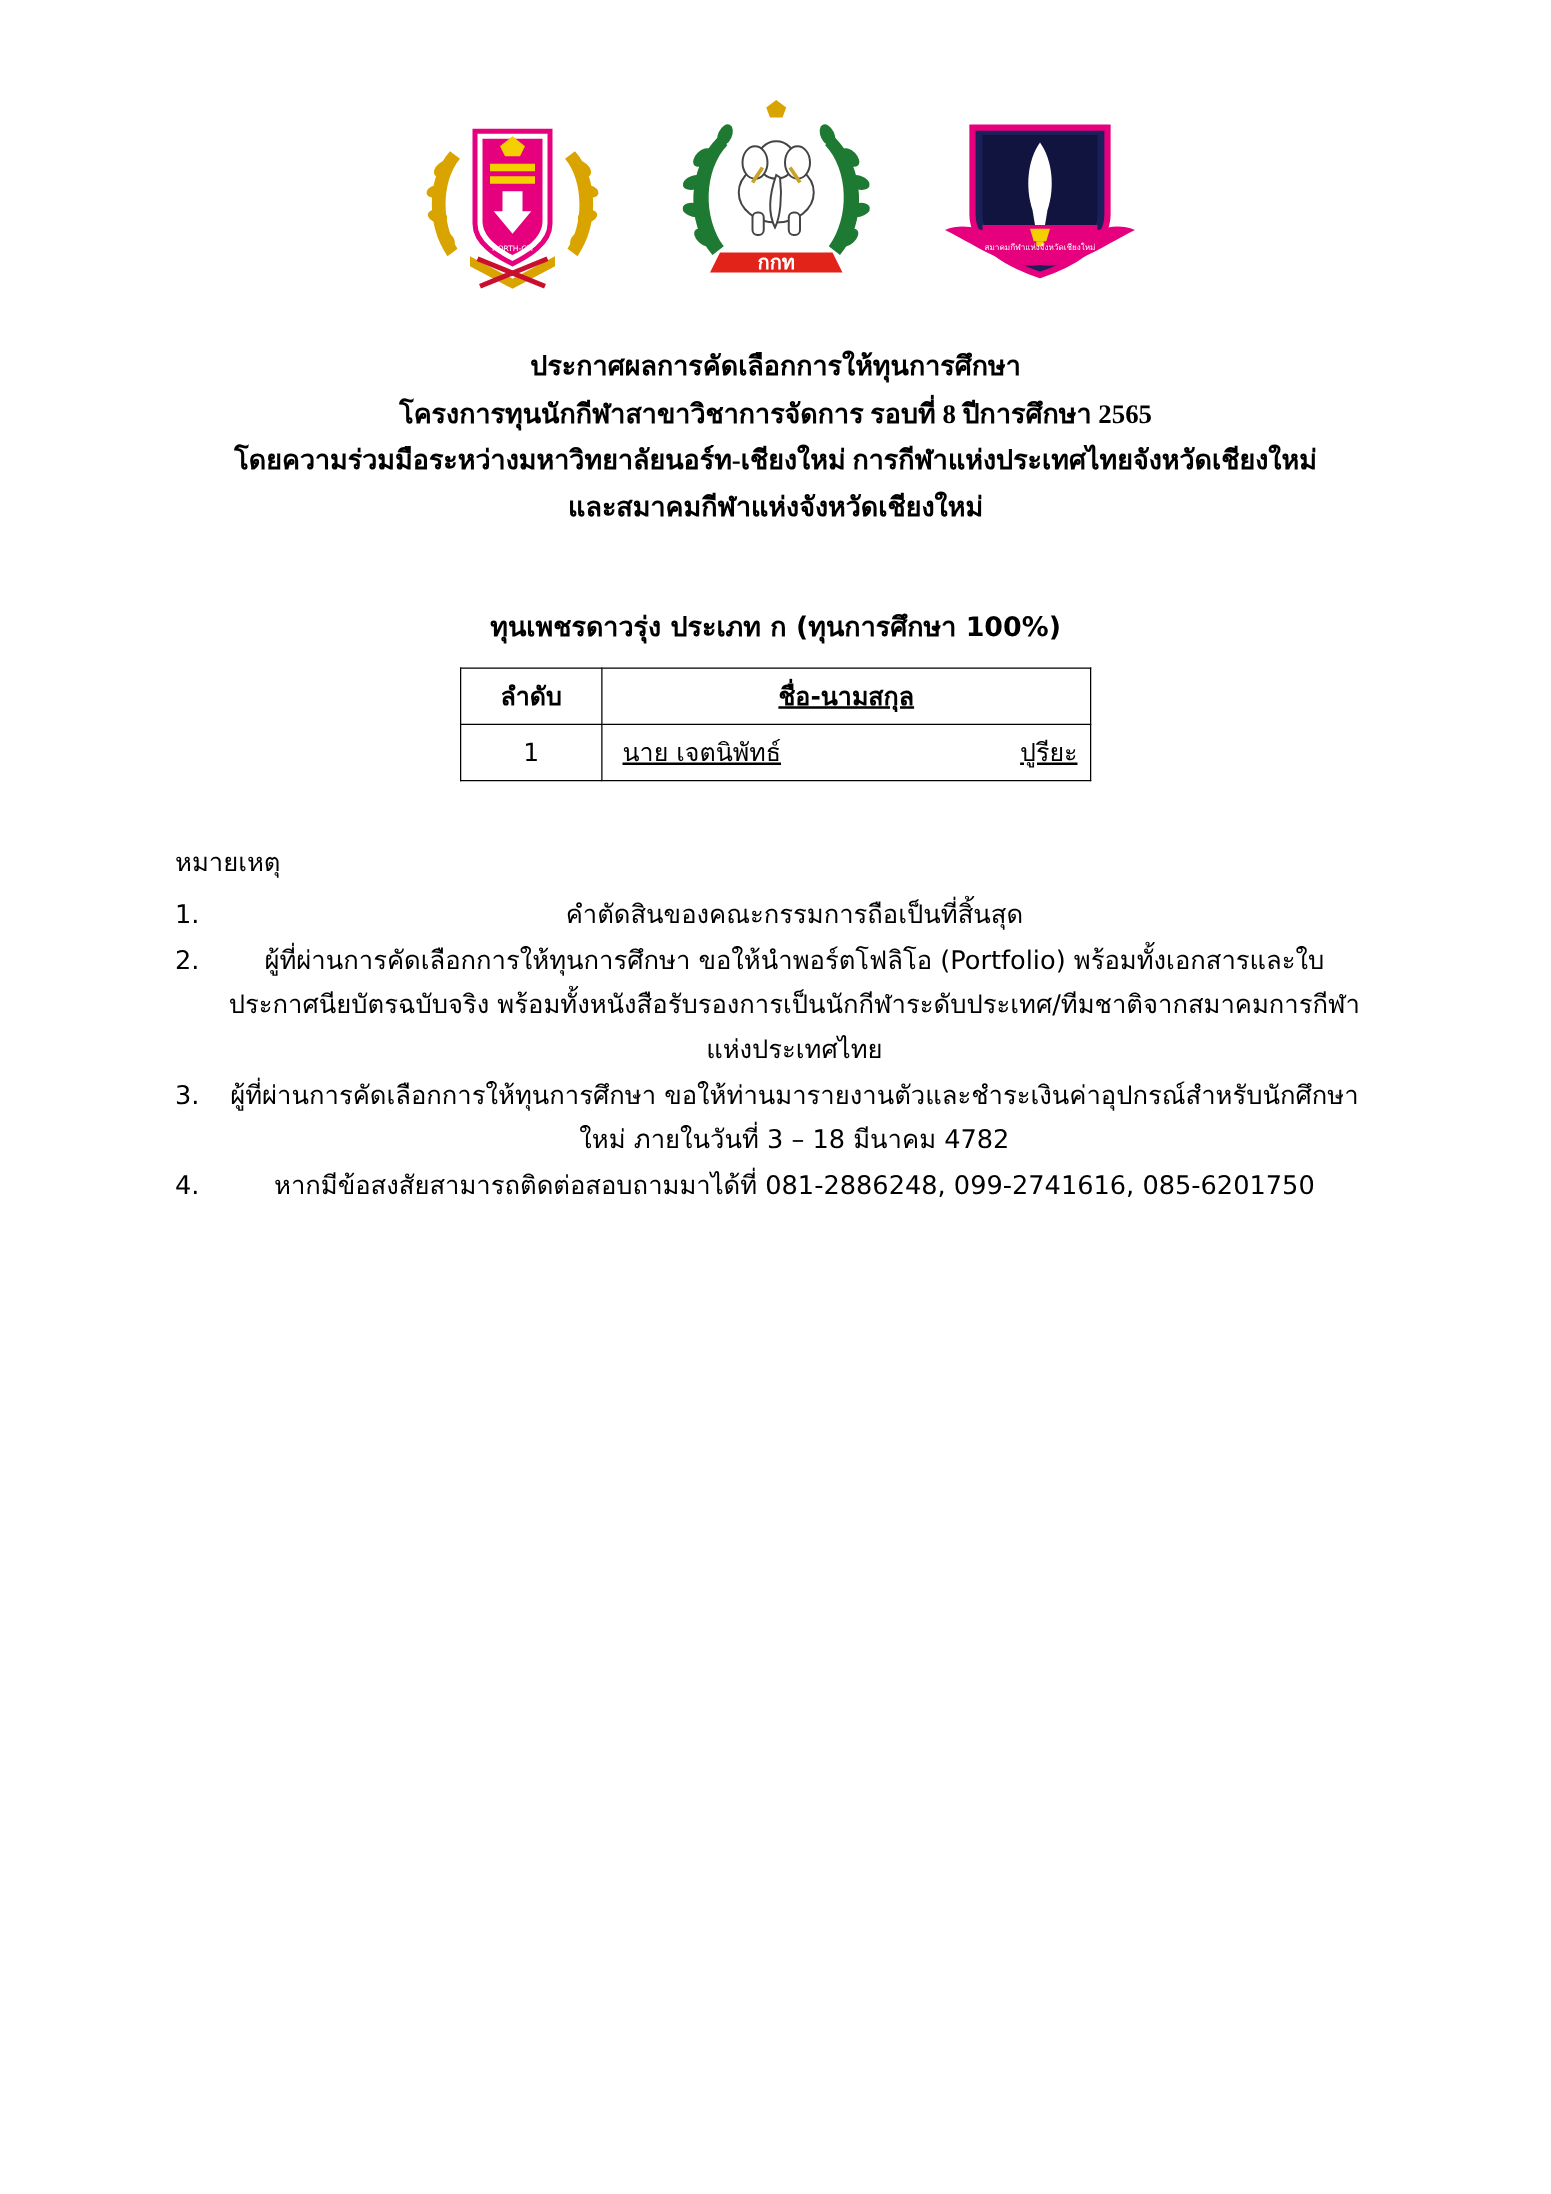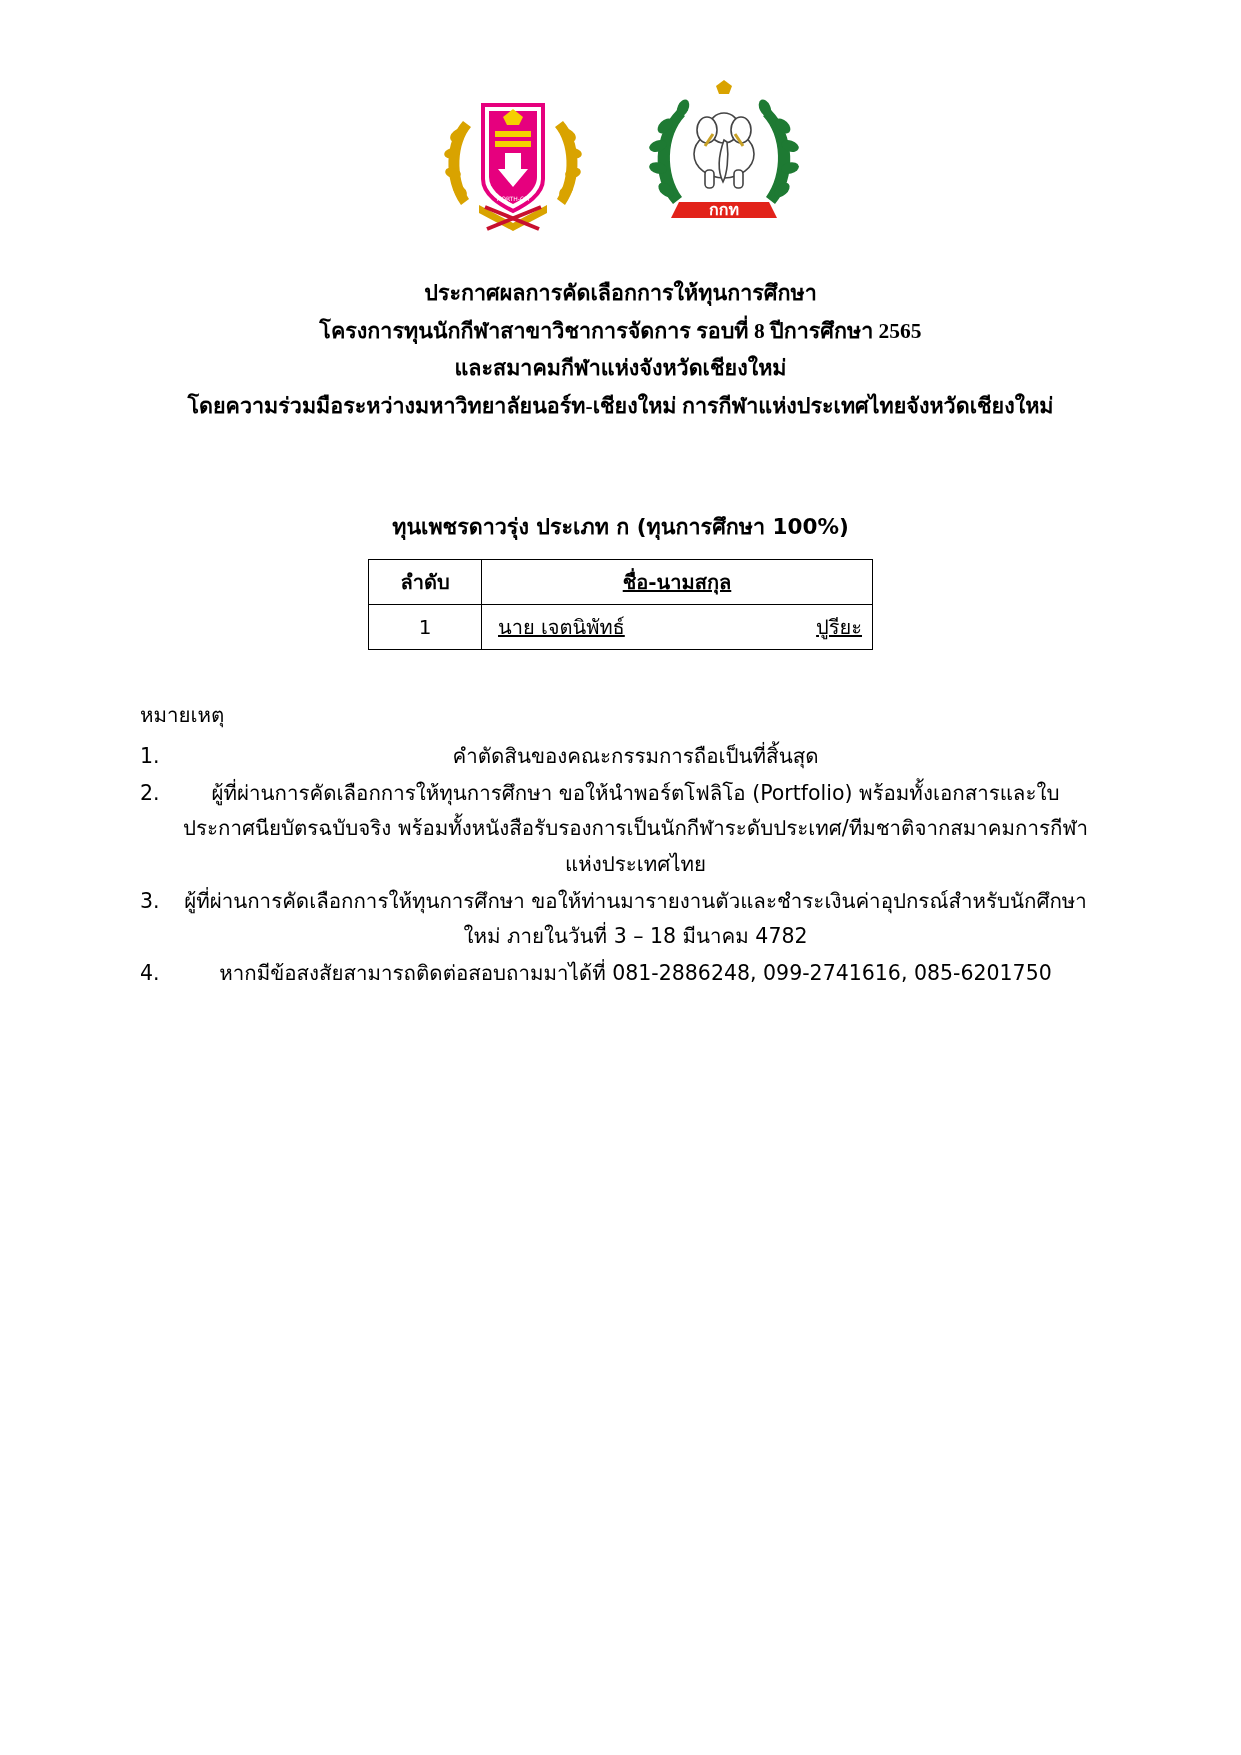--- a/index.html
+++ b/index.html
@@ -50,21 +50,21 @@
     line-height: 1.75;
     font-size: 21.5px;
     font-weight: bold;
   }
   .title-block div { white-space: nowrap; font-family: Liberation Serif, serif; }
 
   .scholar-title {
     text-align: center;
     font-size: 21.5px;
     font-weight: bold;
-    margin-top: 83px;
+    margin-top: 58px;
     margin-bottom: 10px;
   }
 
   
   table.result-table {
     border-collapse: collapse;
     margin: 16px auto;
     font-size: 20px;
   }
   table.result-table th,
@@ -180,28 +180,46 @@
           <rect x="95" y="92" width="9" height="18" rx="4"></rect>
         </g>
         <path d="M74 56 L66 68" stroke="#c9a227" stroke-width="3" fill="none"></path>
         <path d="M96 56 L104 68" stroke="#c9a227" stroke-width="3" fill="none"></path>
 
         <path d="M40 124 L130 124 L138 140 L32 140 Z" fill="#e2231a"></path>
         <text x="85" y="137" font-size="16" text-anchor="middle" fill="#ffffff" font-family="DejaVu Sans, sans-serif" font-weight="bold">กกท</text>
       </svg>
     </div>
 
+    <div class="logo logo-cmsa">
+      <svg viewBox="0 0 160 145" width="160" height="145" xmlns="http://www.w3.org/2000/svg">
+
+        <path d="M26 14 L134 14 L134 84 C134 108 104 124 80 132 C56 124 26 108 26 84 Z" fill="#1b1f5a" stroke="#e6007e" stroke-width="5"></path>
+        <path d="M34 20 L126 20 L126 84 C126 104 101 118 80 125 C59 118 34 104 34 84 Z" fill="#11143f"></path>
+
+        <path d="M80 26 C70 40 68 62 74 80 L86 80 C92 62 90 40 80 26 Z" fill="#ffffff"></path>
+        <path d="M74 80 L86 80 L84 92 L76 92 Z" fill="#ffffff"></path>
+
+        <rect x="34" y="92" width="92" height="18" fill="#e6007e"></rect>
+
+        <path d="M72 95 L88 95 L85 105 L75 105 Z" fill="#f5d000"></path>
+        <rect x="77" y="105" width="6" height="4" fill="#f5d000"></rect>
+
+        <path d="M4 96 C34 84 58 116 80 110 C102 116 126 84 156 96 C128 110 104 128 80 124 C56 128 32 110 4 96 Z" fill="#e6007e"></path>
+        <text x="80" y="112" font-size="6.5" text-anchor="middle" fill="#ffffff" font-family="DejaVu Sans, sans-serif">สมาคมกีฬาแห่งจังหวัดเชียงใหม่</text>
+      </svg>
+    </div>
 
   </div>
 
   <div class="title-block">
     <div>ประกาศผลการคัดเลือกการให้ทุนการศึกษา</div>
     <div>โครงการทุนนักกีฬาสาขาวิชาการจัดการ รอบที่ 8 ปีการศึกษา 2565</div>
+    <div>โดยความร่วมมือระหว่างมหาวิทยาลัยนอร์ท-เชียงใหม่ การกีฬาแห่งประเทศไทยจังหวัดเชียงใหม่</div>
     <div>และสมาคมกีฬาแห่งจังหวัดเชียงใหม่</div>
-    <div>โดยความร่วมมือระหว่างมหาวิทยาลัยนอร์ท-เชียงใหม่ การกีฬาแห่งประเทศไทยจังหวัดเชียงใหม่</div>
   </div>
 
   <div class="scholar-title">ทุนเพชรดาวรุ่ง ประเภท ก (ทุนการศึกษา 100%)</div>
 
   <table class="result-table">
     <thead>
       <tr>
         <th class="col-no">ลำดับ</th>
         <th class="col-name">ชื่อ-นามสกุล</th>
       </tr>

